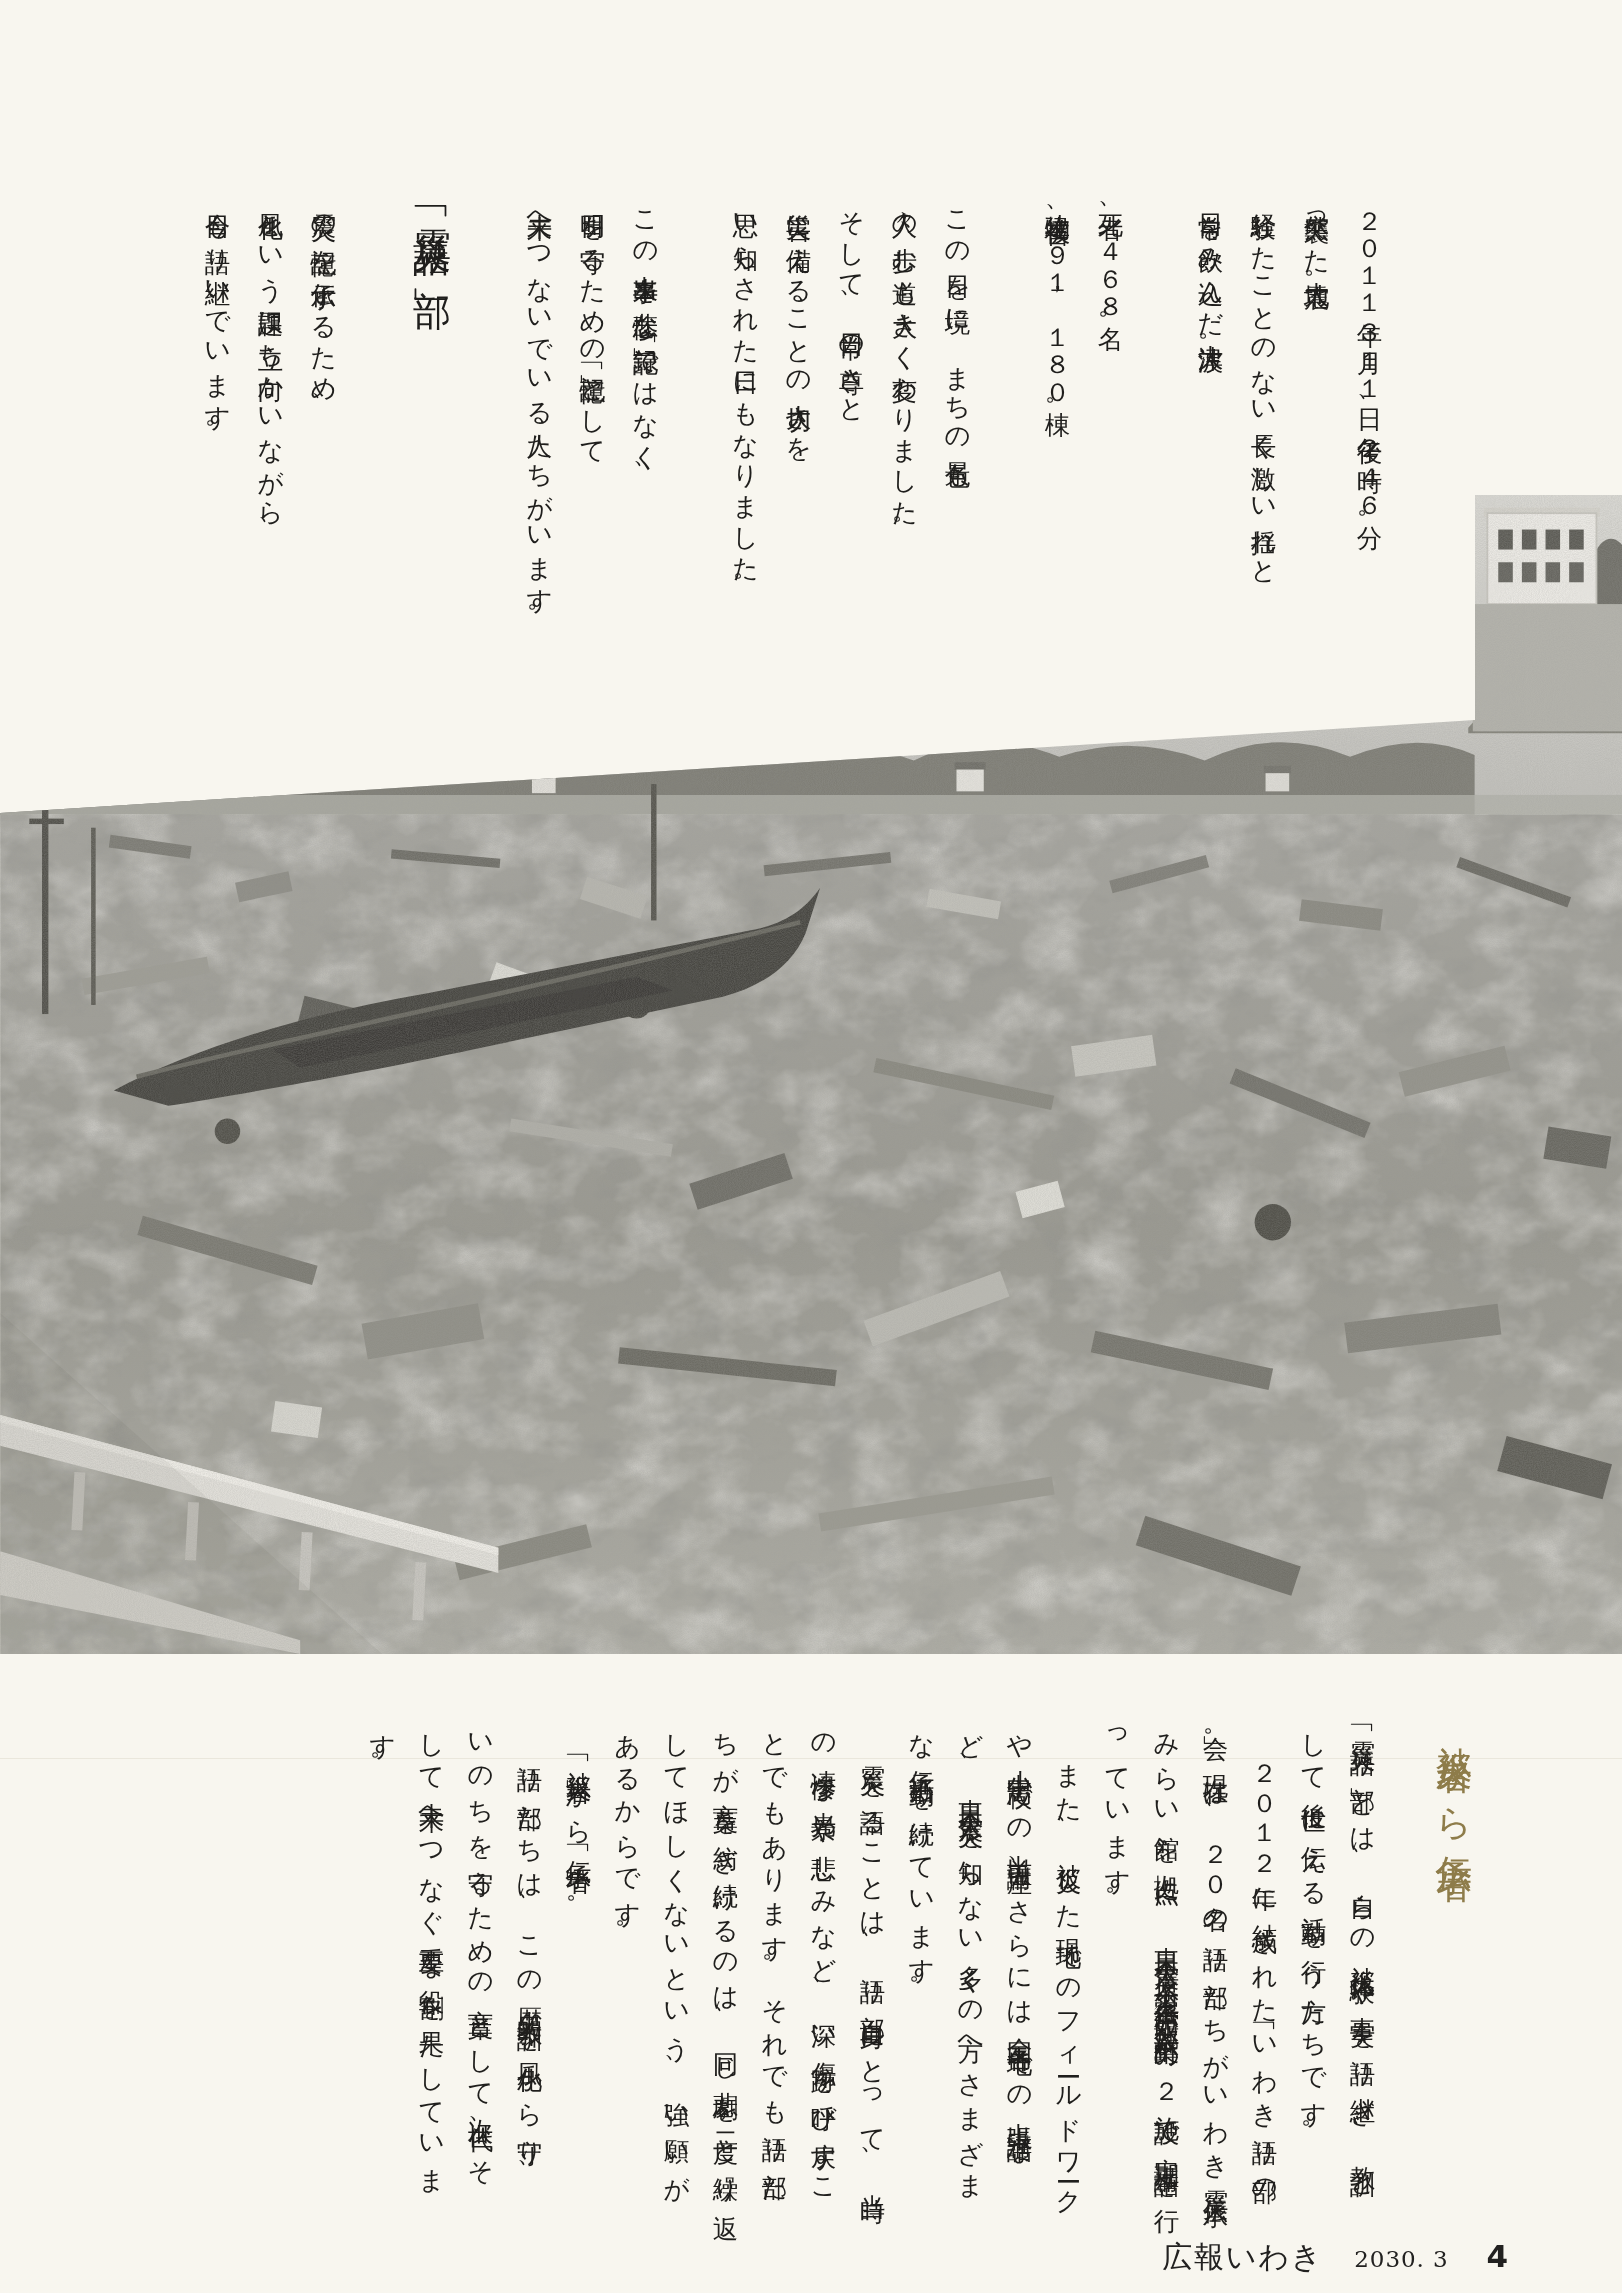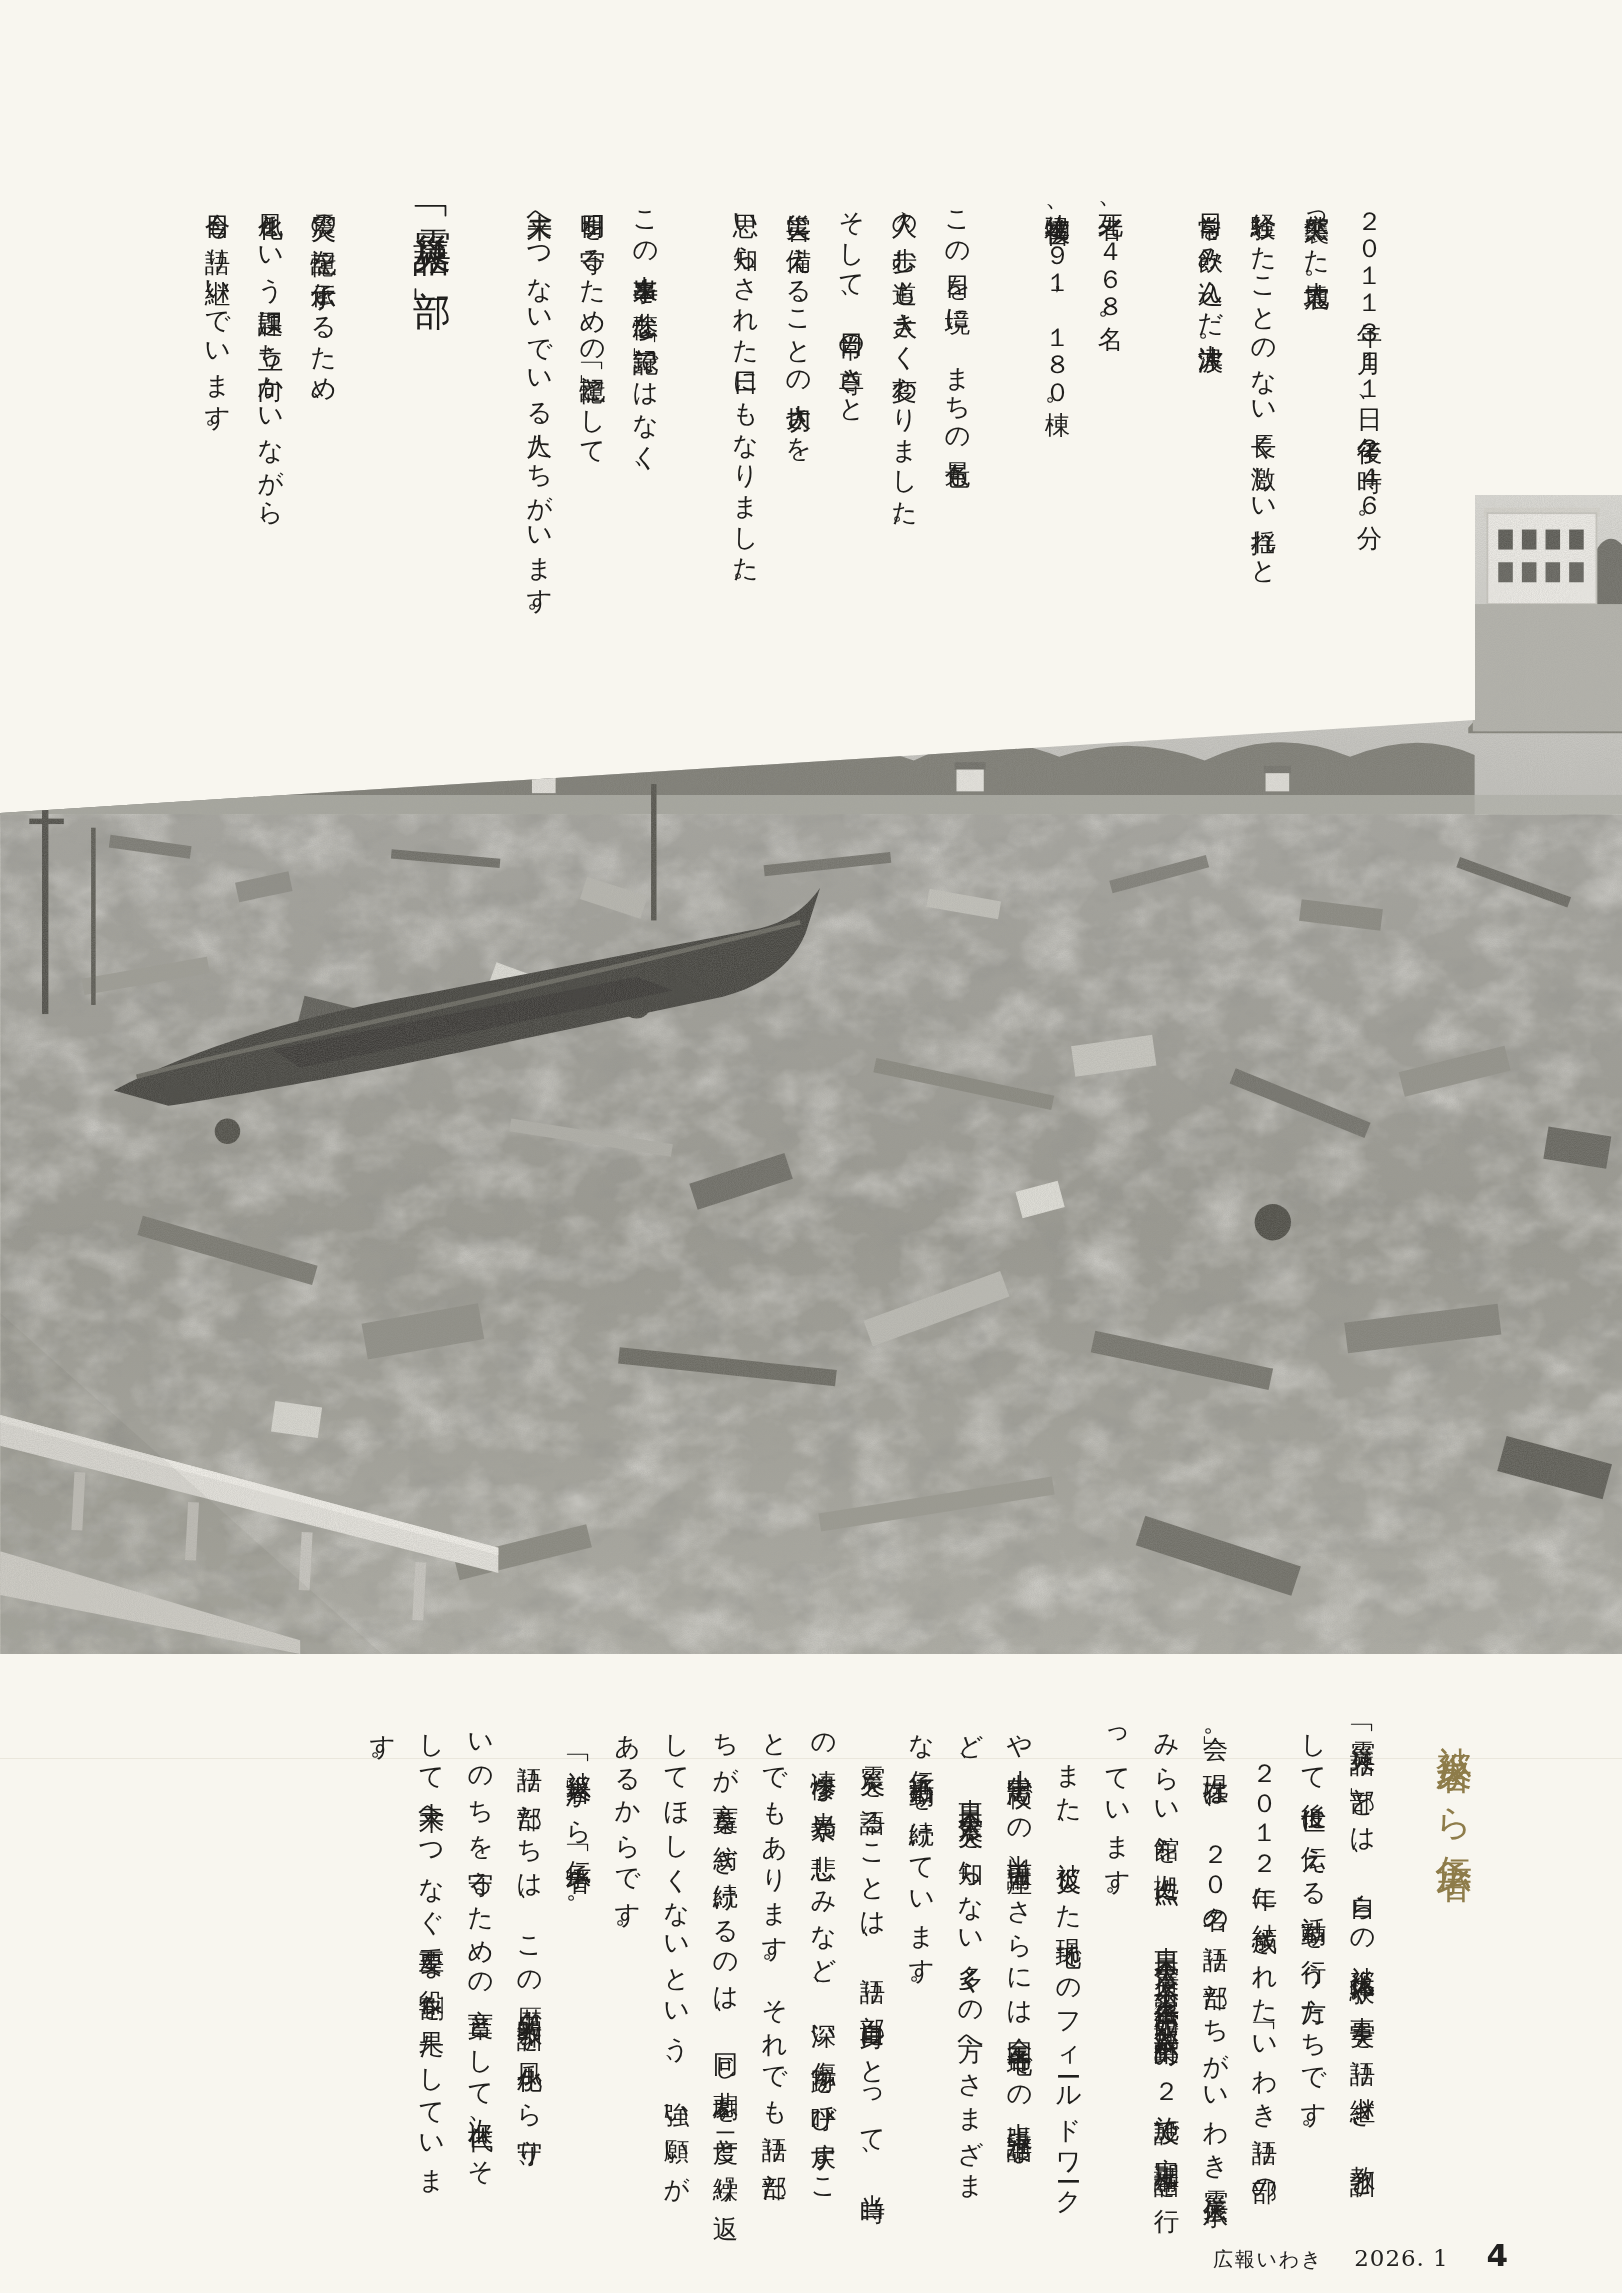--- a/index.html
+++ b/index.html
@@ -76,21 +76,21 @@
   .bottom-text p.indent{text-indent:30px;}
   
   .footer{
     position:absolute;
     top:2237px;
     right:115px;
     display:flex;
     align-items:baseline;
     color:#222120;
   }
-  .footer .pub{font-size:20px;letter-spacing:1.8px;}
+  .footer .pub{font-size:30px;letter-spacing:1.8px;}
   .footer .issue{font-size:23px;margin-left:31px;letter-spacing:0.9px;}
   .footer .pagenum{
     font-family:"DejaVu Sans","Liberation Sans",sans-serif;
     font-weight:bold;
     font-size:31px;
     margin-left:38px;
   }
 </style>
 </head>
 <body>
@@ -262,18 +262,18 @@
       <p>「震災語り部」とは、自らの被災体験や事実を語り継ぎ、教訓として後世に伝える活動を行う方たちです。</p>
       <p class="indent">２０１２年に結成された「いわき語り部の会」。現在は、２０名の語り部たちがいわき震災伝承みらい館を拠点に、東日本大震災・原子力災害伝承館（双葉郡双葉町）の２施設で定期講話を行っています。</p>
       <p class="indent">また、被災した現地でのフィールドワークや小中高校での出前講座、さらには全国各地での出張講話など、東日本大震災を知らない多くの方へさまざまな伝承活動を続けています。</p>
       <p class="indent">震災を語ることは、語り部自身にとって、当時の凄惨な光景や悲しみなど、深い傷跡を呼び戻すことでもあります。それでも語り部たちが言葉を紡ぎ続けるのは、同じ悲劇を二度と繰り返してほしくないという、強い願いがあるからです。</p>
       <p class="indent">「被災者」から「伝承者」へ。</p>
       <p class="indent">語り部たちは、この歴史的教訓を風化から守り、いのちを守るための言葉として次世代、そして未来へつなぐ重要な役割を果たしています。</p>
     </section>
 
   <footer class="footer">
     <span class="pub">広報いわき</span>
-    <span class="issue">2026. 1</span>
+    <span class="issue">2030. 3</span>
     <span class="pagenum">4</span>
   </footer>
 
 </div>
 
 
 </body></html>

